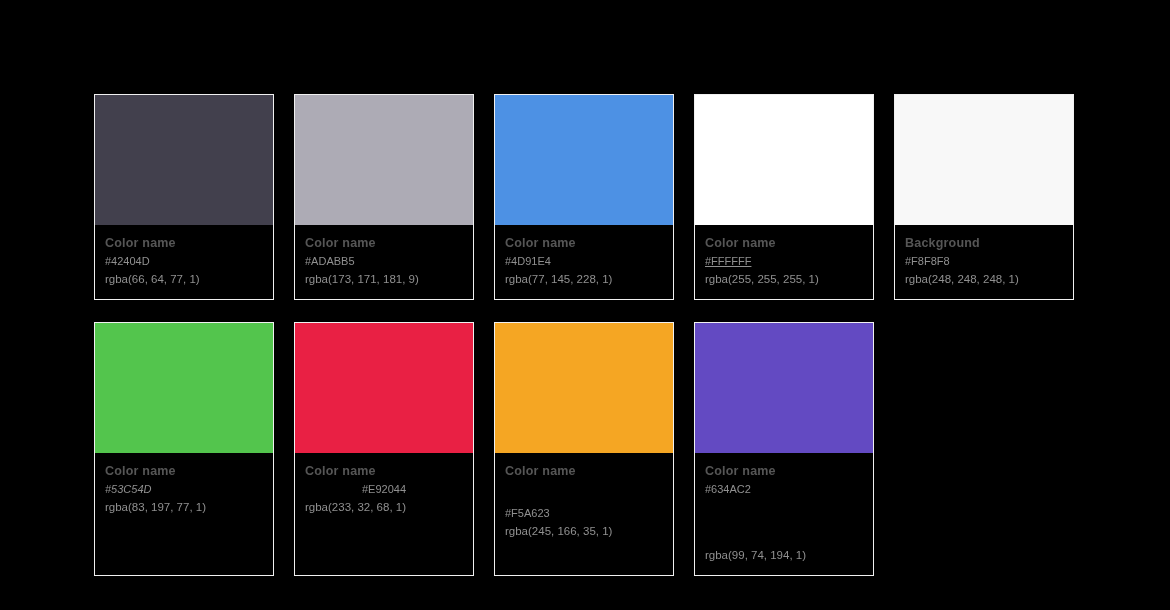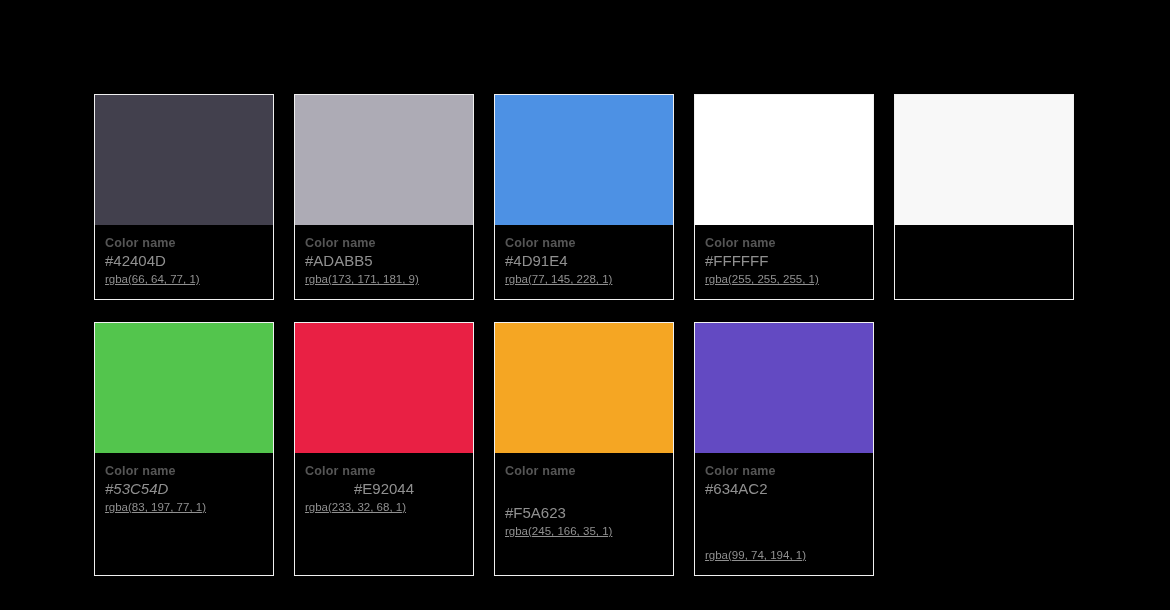--- a/index.html
+++ b/index.html
@@ -56,34 +56,33 @@
   .color-name {
     font-size: 12.5px;
     font-weight: bold;
     color: #565656;
     letter-spacing: 0.2px;
     line-height: 18px;
     white-space: nowrap;
   }
 
   .hex {
-    font-size: 15px;
+    font-size: 11px;
     font-weight: normal;
     color: #909090;
     line-height: 18px;
     white-space: nowrap;
   }
 
   .rgba {
     font-size: 11.5px;
     font-weight: normal;
     color: #909090;
     line-height: 18px;
     white-space: nowrap;
-    text-decoration: underline;
   }
 </style>
 </head>
 <body style="background-color: rgb(0, 0, 0);">
 
 <div class="palette">
 
   <div class="row">
 
     <div class="card" style="border-color: rgb(240, 240, 240);">
@@ -110,27 +109,32 @@
         <span class="color-name" style="color: rgb(86, 86, 86);">Color name</span>
         <span class="hex" style="color: rgb(144, 144, 144);">#4D91E4</span>
         <span class="rgba" style="color: rgb(144, 144, 144);">rgba(77, 145, 228, 1)</span>
       </div>
     </div>
 
     <div class="card" style="border-color: rgb(240, 240, 240);">
       <div class="swatch" style="background-color: rgb(255, 255, 255);"></div>
       <div class="meta">
         <span class="color-name" style="color: rgb(86, 86, 86);">Color name</span>
-        <span class="hex" style="color: rgb(144, 144, 144);">#FFFFFF</span>
+        <span class="hex" style="color: rgb(144, 144, 144); text-decoration: underline;">#FFFFFF</span>
         <span class="rgba" style="color: rgb(144, 144, 144);">rgba(255, 255, 255, 1)</span>
       </div>
     </div>
 
     <div class="card" style="border-color: rgb(240, 240, 240);">
       <div class="swatch" style="background-color: rgb(248, 248, 248);"></div>
+      <div class="meta">
+        <span class="color-name" style="color: rgb(86, 86, 86);">Background</span>
+        <span class="hex" style="color: rgb(144, 144, 144);">#F8F8F8</span>
+        <span class="rgba" style="color: rgb(144, 144, 144);">rgba(248, 248, 248, 1)</span>
+      </div>
     </div>
 
   </div>
 
   <div class="row">
 
     <div class="card" style="border-color: rgb(240, 240, 240);">
       <div class="swatch" style="background-color: rgb(83, 197, 77);"></div>
       <div class="meta">
         <span class="color-name" style="color: rgb(86, 86, 86);">Color name</span>

